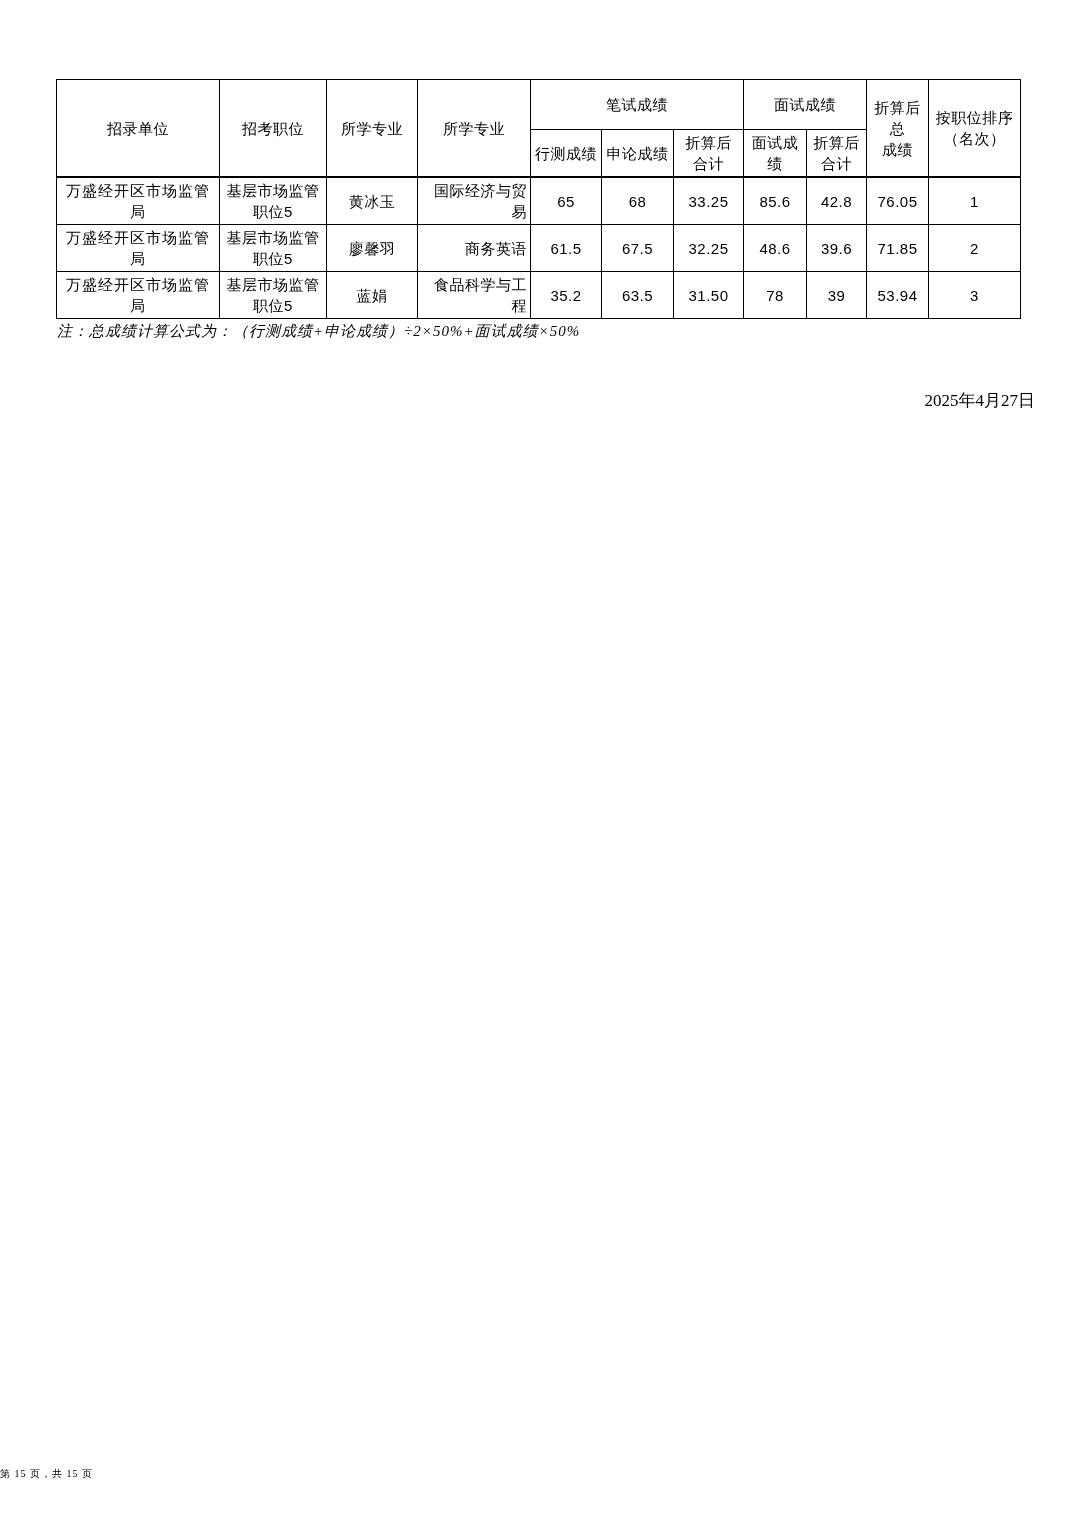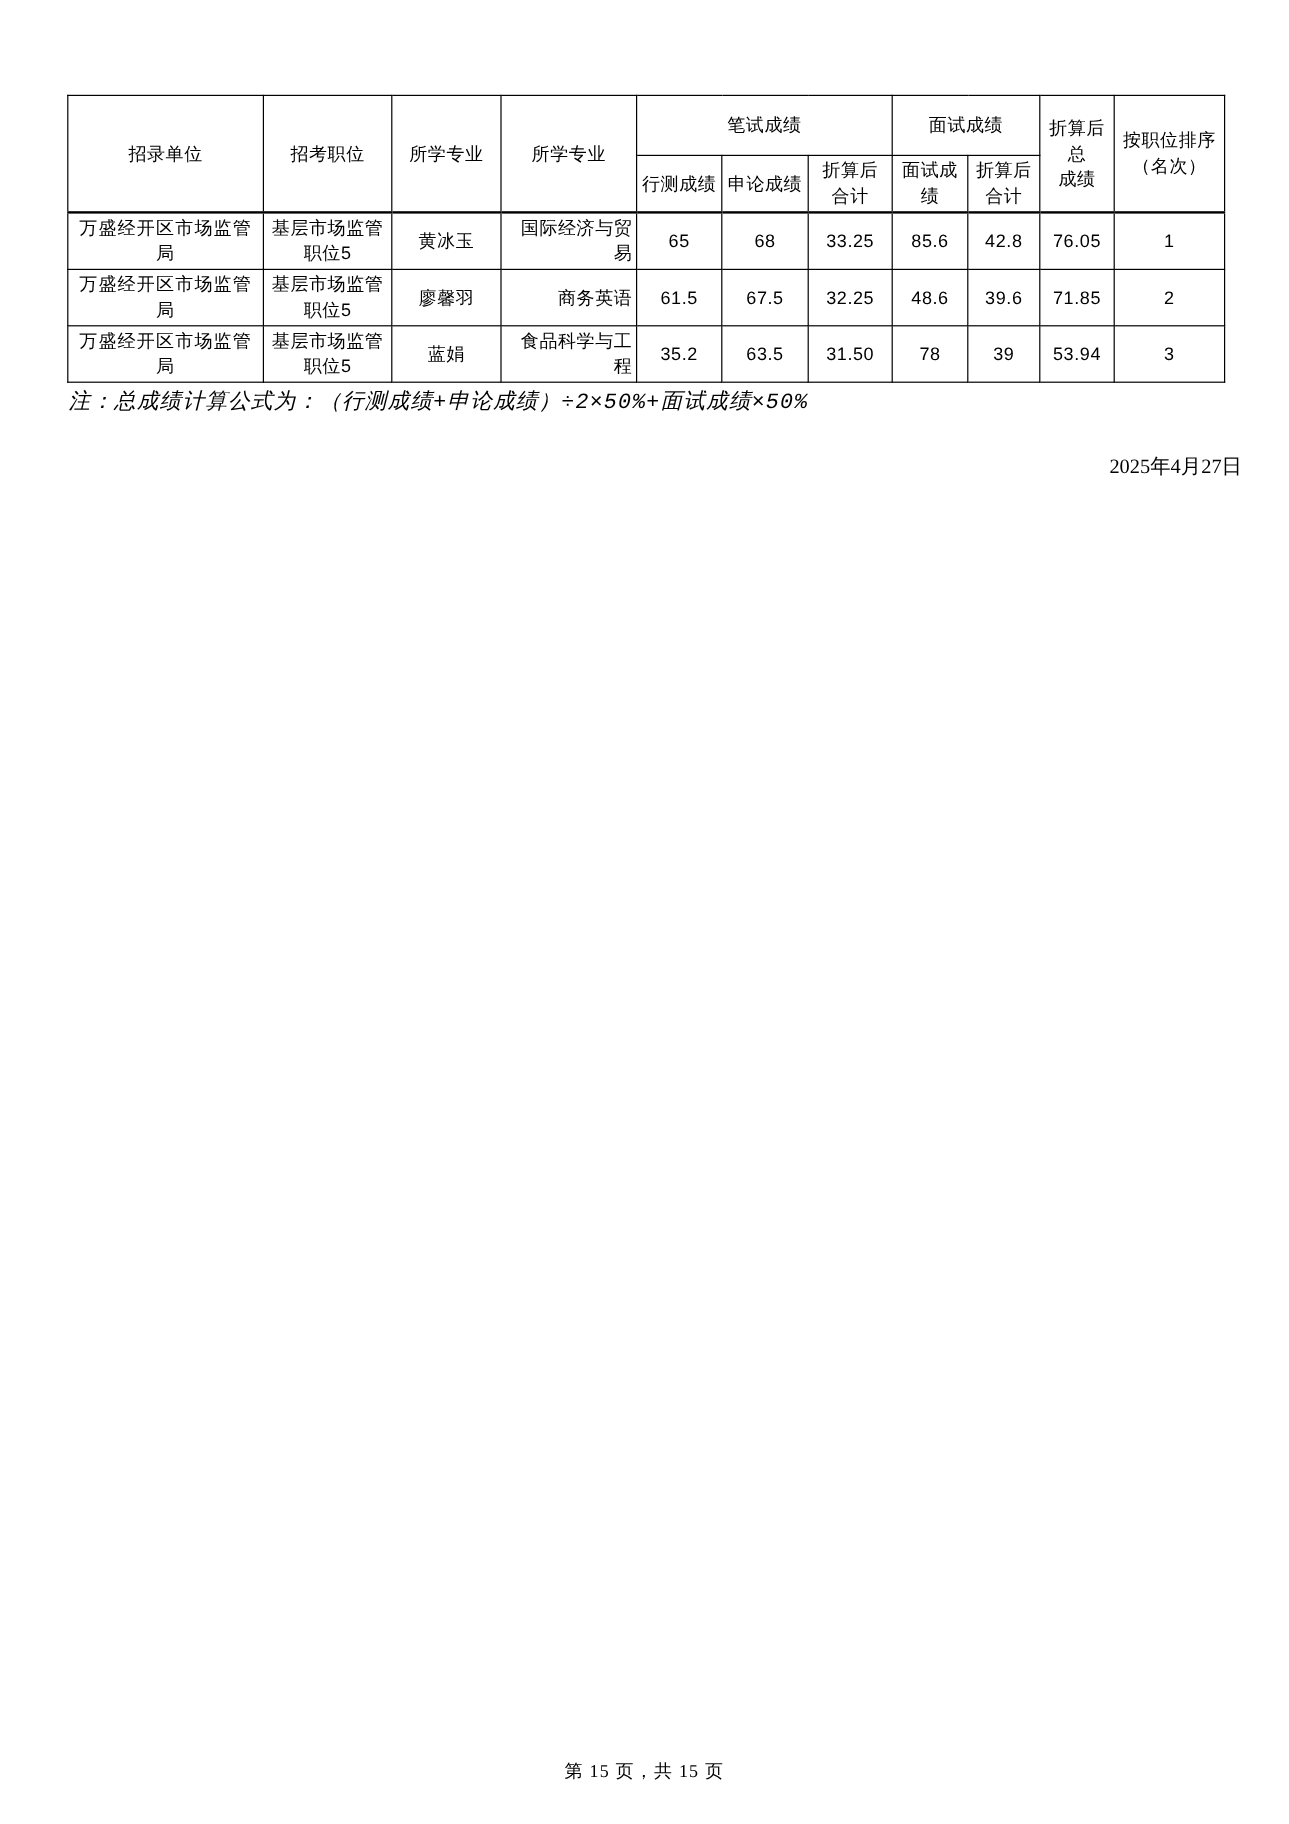--- a/index.html
+++ b/index.html
@@ -35,39 +35,38 @@
   .score-table tbody tr { height: 44px; margin-left: 24px; }
   
   .score-table tbody tr:first-child td { border-top: 2px solid #000; }
   .score-table th .ln { display: block; }
   .score-table td.major-cell { text-align: right; padding-left: 5px; }
   .score-table td.unit-cell { letter-spacing: 1px; padding-left: 2px; padding-right: 2px; }
 
   .note {
     position: absolute;
     left: 57px; top: 322px;
-    font-family: Liberation Mono, monospace;
+    font-family: Liberation Serif, serif;
     font-style: italic;
-    font-size: 18px;
+    font-size: 15px;
     letter-spacing: 1px;
     white-space: nowrap;
   }
   .doc-date {
     position: absolute;
-    top: 377px; right: 39px;
+    top: 389px; right: 39px;
     font-family: "Liberation Serif", serif;
     font-size: 17px;
   }
   .page-footer {
     position: absolute;
     top: 1467px; left: 0;
     width: 100%;
-    text-align: center;
     font-family: "Liberation Serif", serif;
-    font-size: 15px;
+    font-size: 10px;
     letter-spacing: 1px;
   }
 </style>
 </head>
 <body>
 
 <div class="page">
 
   <table class="score-table">
     <colgroup>

